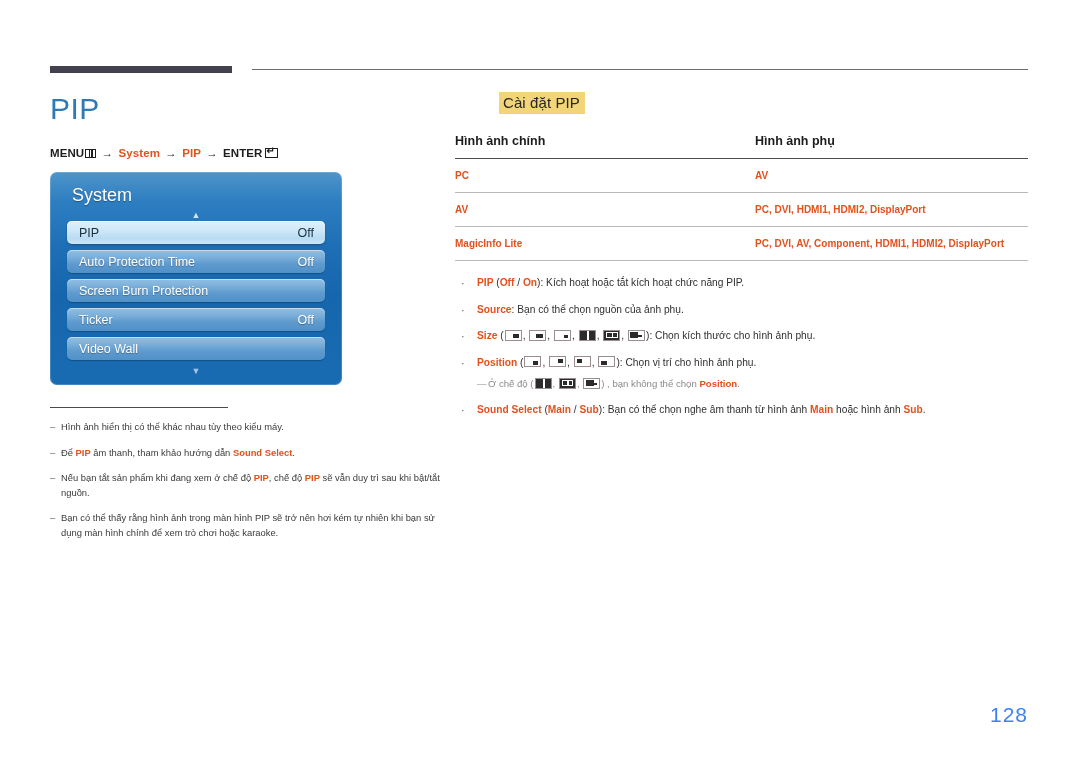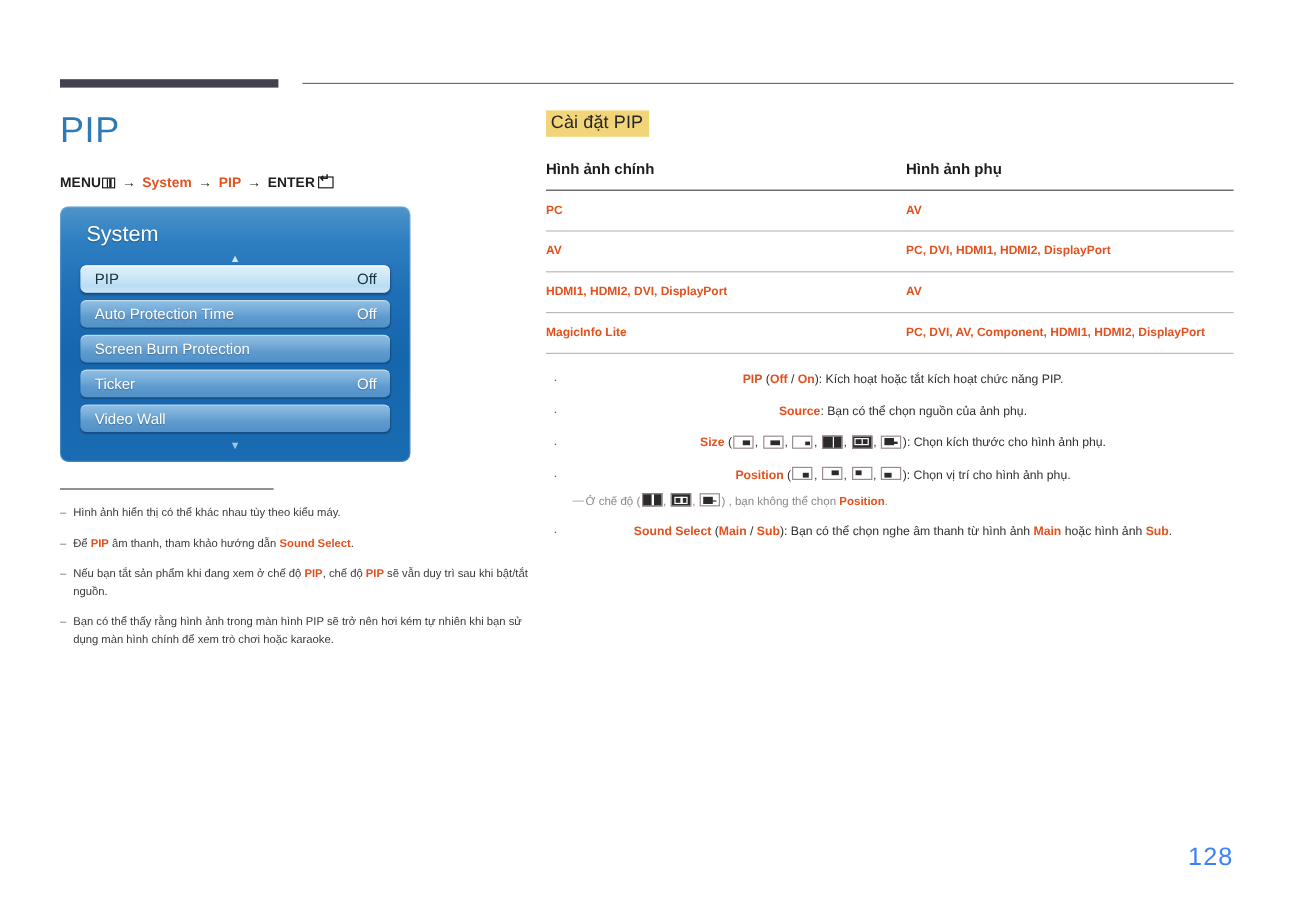--- a/index.html
+++ b/index.html
@@ -151,20 +151,21 @@
 
   .sec-title {
     display: inline-block;
     background: #f2d479;
     color: #262626;
     font-size: 15px;
     font-weight: 400;
     padding: 2px 5px 3px 4px;
     line-height: 1.15;
     letter-spacing: .1px;
+    margin-left: 44px;
   }
   .intro {
     font-size: 10.2px;
     line-height: 1.62;
     color: #2f2f2f;
     margin-top: 13px;
     width: 552px;
   }
 
   
@@ -201,21 +202,21 @@
     align-items: flex-start;
   }
   .bl .dot {
     flex: 0 0 22px; width: 22px;
     color: #5a5a5a;
     font-size: 11px;
     line-height: 1.5;
     padding-left: 6px;
     box-sizing: border-box;
   }
-  .bl .txt { flex: 1; text-align: center; }
+  .bl .txt { flex: 1; }
   .bl b, .subnote b { color: #e2511e; font-weight: bold; }
 
   .subnote {
     display: flex;
     font-size: 9.6px;
     line-height: 1.5;
     color: #8a8a8a;
     margin: -4px 0 10px 0;
     padding-left: 22px;
   }
@@ -350,24 +351,20 @@
     <tbody id="tbl-body">
         <tr>
           <td class="c1">PC</td>
           <td>AV</td>
         </tr>
         <tr>
           <td class="c1">AV</td>
           <td>PC, DVI, HDMI1, HDMI2, DisplayPort</td>
         </tr>
         <tr>
-          <td class="c1">HDMI1, HDMI2, DVI, DisplayPort</td>
-          <td>AV</td>
-        </tr>
-        <tr>
           <td class="c1">MagicInfo Lite</td>
           <td>PC, DVI, AV, Component, HDMI1, HDMI2, DisplayPort</td>
         </tr>
       </tbody>
   </table>
 
   <div class="bullets" id="bullets">
       <div class="bl">
         <span class="dot">·</span>
         <span class="txt"><b>PIP</b> (<b>Off</b> / <b>On</b>): Kích hoạt hoặc tắt kích hoạt chức năng PIP.</span>

